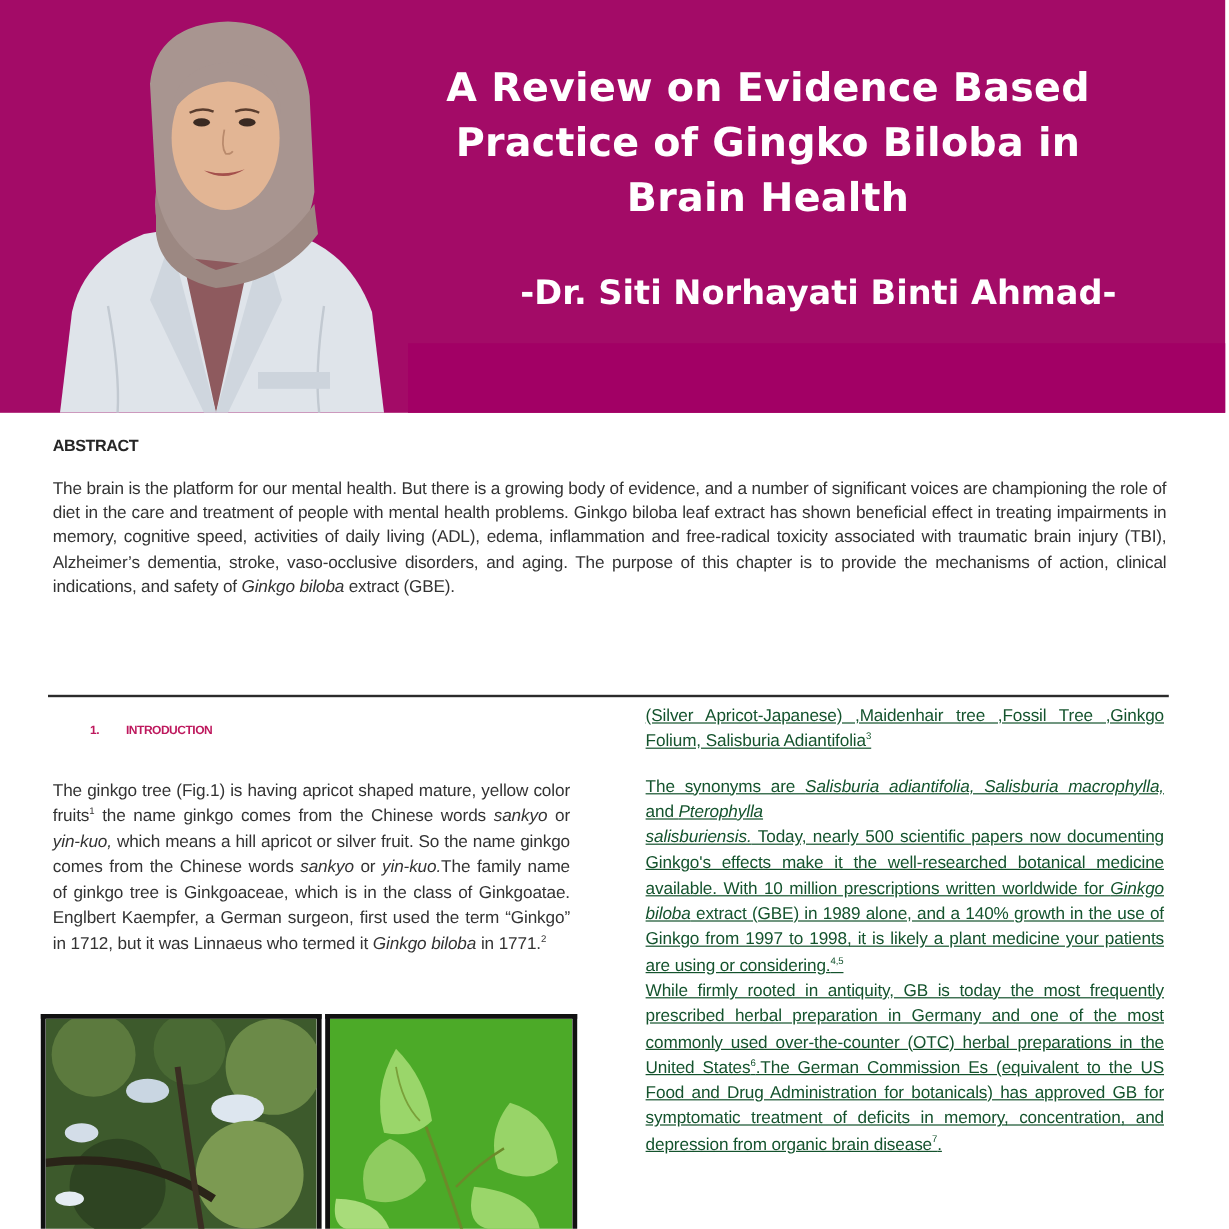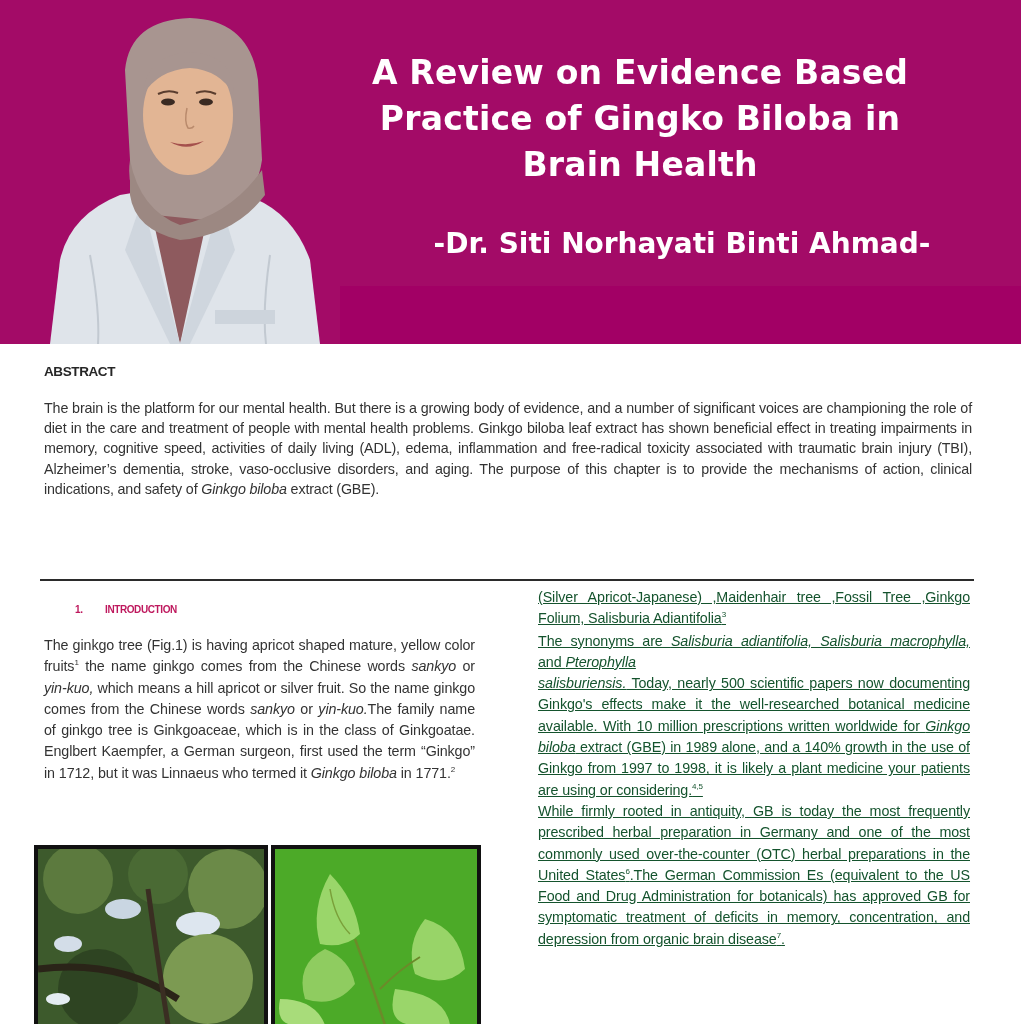--- a/index.html
+++ b/index.html
@@ -51,32 +51,32 @@
   .divider {
     position: absolute; left: 40px; top: 235px; width: 934px; height: 2px; background: #2b2b2b;
   }
   .section-heading {
     position: absolute; left: 75px; top: 260px; font-size: 10px; font-weight: bold;
     letter-spacing: -0.4px; color: #be185d;
   }
   .section-heading .num { display: inline-block; width: 30px; }
 
   .col-left {
-    position: absolute; left: 44px; top: 291px; width: 431px;
+    position: absolute; left: 44px; top: 305px; width: 431px;
     font-size: 14.3px; line-height: 21.3px; text-align: justify; color: #333333;
     letter-spacing: -0.1px;
   }
   .col-right {
     position: absolute; left: 538px; top: 243px; width: 432px;
     font-size: 14.3px; line-height: 21.3px; text-align: justify; color: #14532d;
     letter-spacing: -0.1px;
     text-decoration: underline;
   }
   .col-right p, .col-left p { margin: 0; }
-  .col-right p.tight { margin-top: 1px; }
+  .col-right p.tight { margin-top: 16px; }
   sup { font-size: 8px; line-height: 0; vertical-align: 6px; }
   em { font-style: italic; }
 
   
   .figure { position: absolute; left: 34px; top: 501px; width: 447px; height: 180px; }
   .fig-img {
     position: absolute; top: 0; height: 180px; border: 4px solid #111; border-bottom: none; overflow: hidden;
   }
   .fig-tree { left: 0; width: 234px; }
   .fig-leaf { left: 237px; width: 210px; }

